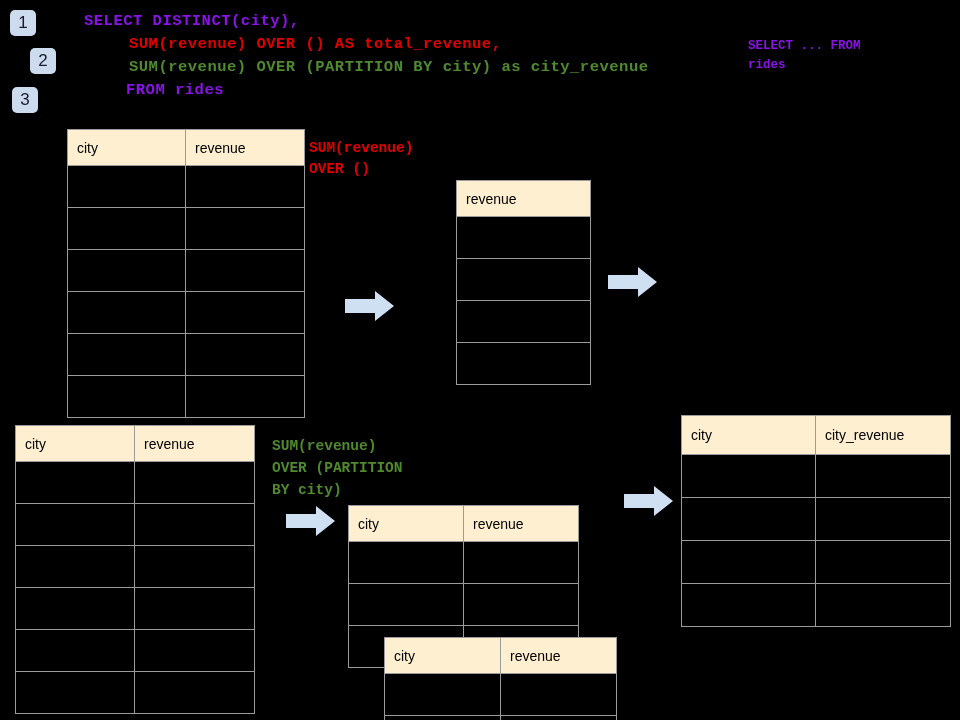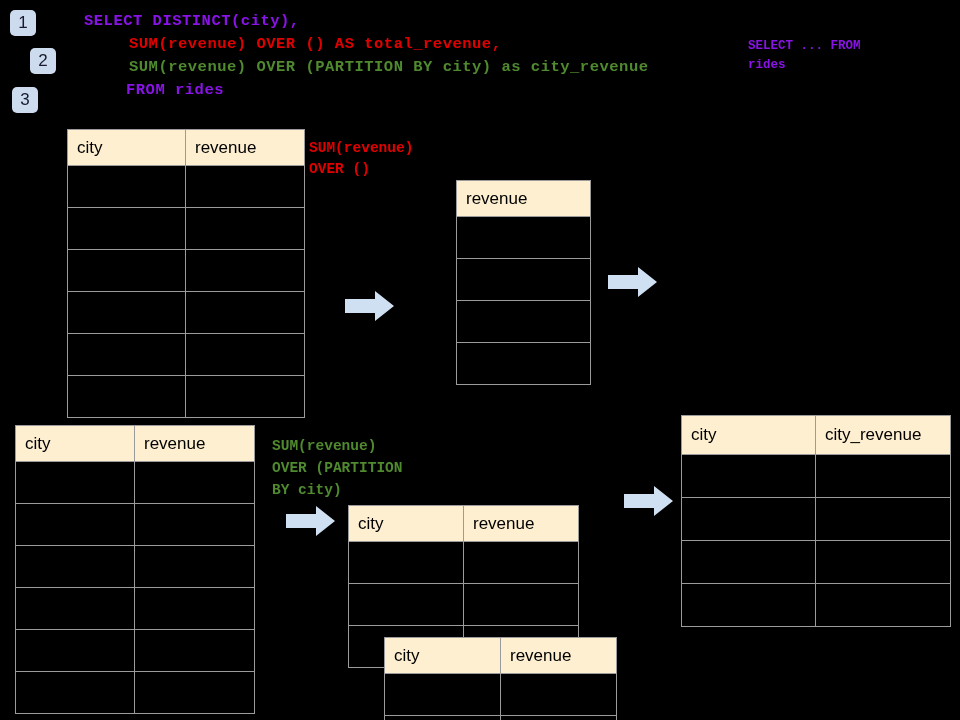--- a/index.html
+++ b/index.html
@@ -66,21 +66,21 @@
   .tbl th, .tbl td {
     border: 1px solid #9b9b9b;
     padding: 0;
     margin: 0;
   }
   .tbl th {
     background: #fdefd0;
     color: #000000;
     font-family: "Liberation Sans", sans-serif;
     font-weight: normal;
-    font-size: 17px;
+    font-size: 14px;
     text-align: left;
     padding-left: 9px;
   }
   .tbl td {
     background: #000000;
   }
 
   
   .arrow {
     position: absolute;

